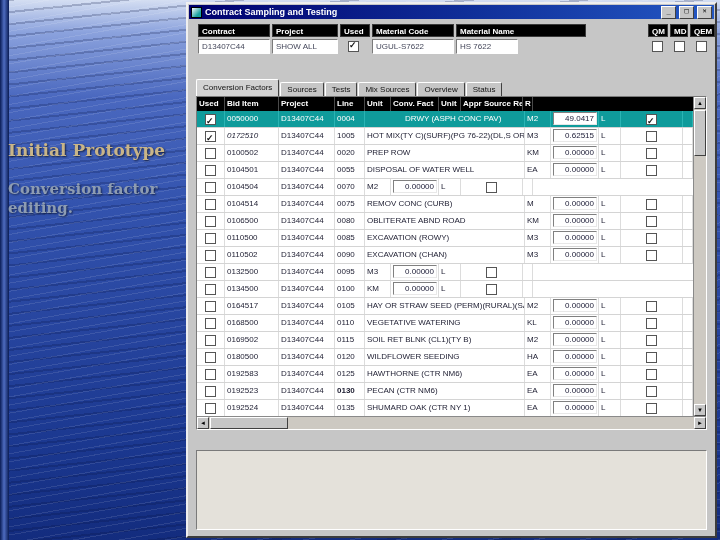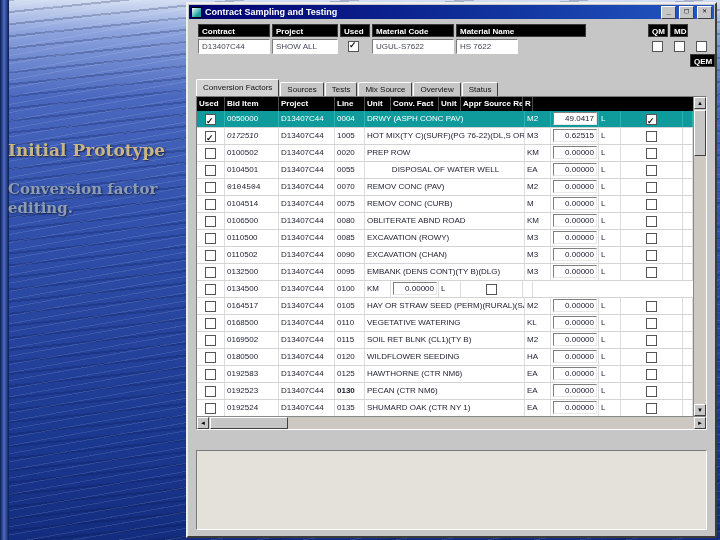--- a/index.html
+++ b/index.html
@@ -98,37 +98,37 @@
   </div>
 
   <div class="hdrfields">
     <div class="flabel" style="left:8px;width:72px;">Contract</div>
     <div class="flabel" style="left:82px;width:66px;">Project</div>
     <div class="flabel" style="left:150px;width:30px;">Used</div>
     <div class="flabel" style="left:182px;width:82px;">Material Code</div>
     <div class="flabel" style="left:266px;width:130px;">Material Name</div>
     <div class="flabel" style="left:458px;width:20px;">QM</div>
     <div class="flabel" style="left:480px;width:18px;">MD</div>
-    <div class="flabel" style="left:500px;width:25px;margin-top:30px;">QEM</div>
+    <div class="flabel" style="left:500px;width:25px;">QEM</div>
 
     <div class="fvalue" style="left:8px;width:72px;">D13407C44</div>
     <div class="fvalue" style="left:82px;width:66px;">SHOW ALL</div>
     <span class="cbx hcbx checked" style="left:158px;"></span>
     <div class="fvalue" style="left:182px;width:82px;">UGUL-S7622</div>
     <div class="fvalue" style="left:266px;width:62px;">HS 7622</div>
     <span class="cbx hcbx" style="left:462px;"></span>
     <span class="cbx hcbx" style="left:484px;"></span>
     <span class="cbx hcbx" style="left:506px;"></span>
   </div>
 
   <div class="tabs">
       <div class="tab active">Conversion Factors</div>
       <div class="tab">Sources</div>
       <div class="tab">Tests</div>
-      <div class="tab">Mix Source</div>
+      <div class="tab">Mix Sources</div>
       <div class="tab">Overview</div>
       <div class="tab">Status</div>
     </div>
 
   <div class="grid-area">
     <div class="grid-top">
       <div class="grid-main">
         <div class="grid-header">
             <div class="gh-cell" style="width: 28px;">Used</div>
             <div class="gh-cell" style="width: 54px;">Bid Item</div>
@@ -141,21 +141,21 @@
             <div class="gh-cell" style="width: 10px;">R</div>
           </div>
         <div class="grid-rows">
             <div class="grid-row sel">
               <div class="g-cell ctr" style="width: 28px;">
                 <span class="cbx checked"></span>
               </div>
               <div class="g-cell" style="width: 54px;">0050000</div>
               <div class="g-cell" style="width: 56px;">D13407C44</div>
               <div class="g-cell" style="width: 30px;">0004</div>
-              <div class="g-cell" style="flex: 1 1 0%;">DRWY (ASPH CONC PAV)</div>
+              <div class="g-cell" style="flex: 1 1 0%; margin-left: 38px;">DRWY (ASPH CONC PAV)</div>
               <div class="g-cell" style="width: 26px;">M2</div>
               <div class="g-cell" style="width: 48px;">
                 <span class="numbox">49.0417</span>
               </div>
               <div class="g-cell" style="width: 22px;">L</div>
               <div class="g-cell ctr" style="width: 62px;">
                 <span class="cbx checked"></span>
               </div>
               <div class="g-cell" style="width: 10px;"></div>
             </div>
@@ -195,39 +195,38 @@
               </div>
               <div class="g-cell" style="width: 10px;"></div>
             </div>
             <div class="grid-row">
               <div class="g-cell ctr" style="width: 28px;">
                 <span class="cbx"></span>
               </div>
               <div class="g-cell" style="width: 54px;">0104501</div>
               <div class="g-cell" style="width: 56px;">D13407C44</div>
               <div class="g-cell" style="width: 30px;">0055</div>
-              <div class="g-cell" style="flex: 1 1 0%; text-align: center;">DISPOSAL OF WATER WELL</div>
+              <div class="g-cell" style="flex: 1 1 0%;">DISPOSAL OF WATER WELL</div>
               <div class="g-cell" style="width: 26px;">EA</div>
               <div class="g-cell" style="width: 48px;">
                 <span class="numbox">0.00000</span>
               </div>
               <div class="g-cell" style="width: 22px;">L</div>
               <div class="g-cell ctr" style="width: 62px;">
                 <span class="cbx"></span>
               </div>
               <div class="g-cell" style="width: 10px;"></div>
             </div>
             <div class="grid-row">
               <div class="g-cell ctr" style="width: 28px;">
                 <span class="cbx"></span>
               </div>
-              <div class="g-cell" style="width: 54px; font-family: Liberation Mono, monospace;">0104504</div>
+              <div class="g-cell" style="width: 54px;">0104504</div>
               <div class="g-cell" style="width: 56px;">D13407C44</div>
               <div class="g-cell" style="width: 30px;">0070</div>
-              <div class="g-cell" style="flex: 1 1 0%;">REMOV CONC (PAV)</div>
               <div class="g-cell" style="width: 26px;">M2</div>
               <div class="g-cell" style="width: 48px;">
                 <span class="numbox">0.00000</span>
               </div>
               <div class="g-cell" style="width: 22px;">L</div>
               <div class="g-cell ctr" style="width: 62px;">
                 <span class="cbx"></span>
               </div>
               <div class="g-cell" style="width: 10px;"></div>
             </div>
@@ -303,21 +302,20 @@
               </div>
               <div class="g-cell" style="width: 10px;"></div>
             </div>
             <div class="grid-row">
               <div class="g-cell ctr" style="width: 28px;">
                 <span class="cbx"></span>
               </div>
               <div class="g-cell" style="width: 54px;">0132500</div>
               <div class="g-cell" style="width: 56px;">D13407C44</div>
               <div class="g-cell" style="width: 30px;">0095</div>
-              <div class="g-cell" style="flex: 1 1 0%;">EMBANK (DENS CONT)(TY B)(DLG)</div>
               <div class="g-cell" style="width: 26px;">M3</div>
               <div class="g-cell" style="width: 48px;">
                 <span class="numbox">0.00000</span>
               </div>
               <div class="g-cell" style="width: 22px;">L</div>
               <div class="g-cell ctr" style="width: 62px;">
                 <span class="cbx"></span>
               </div>
               <div class="g-cell" style="width: 10px;"></div>
             </div>

